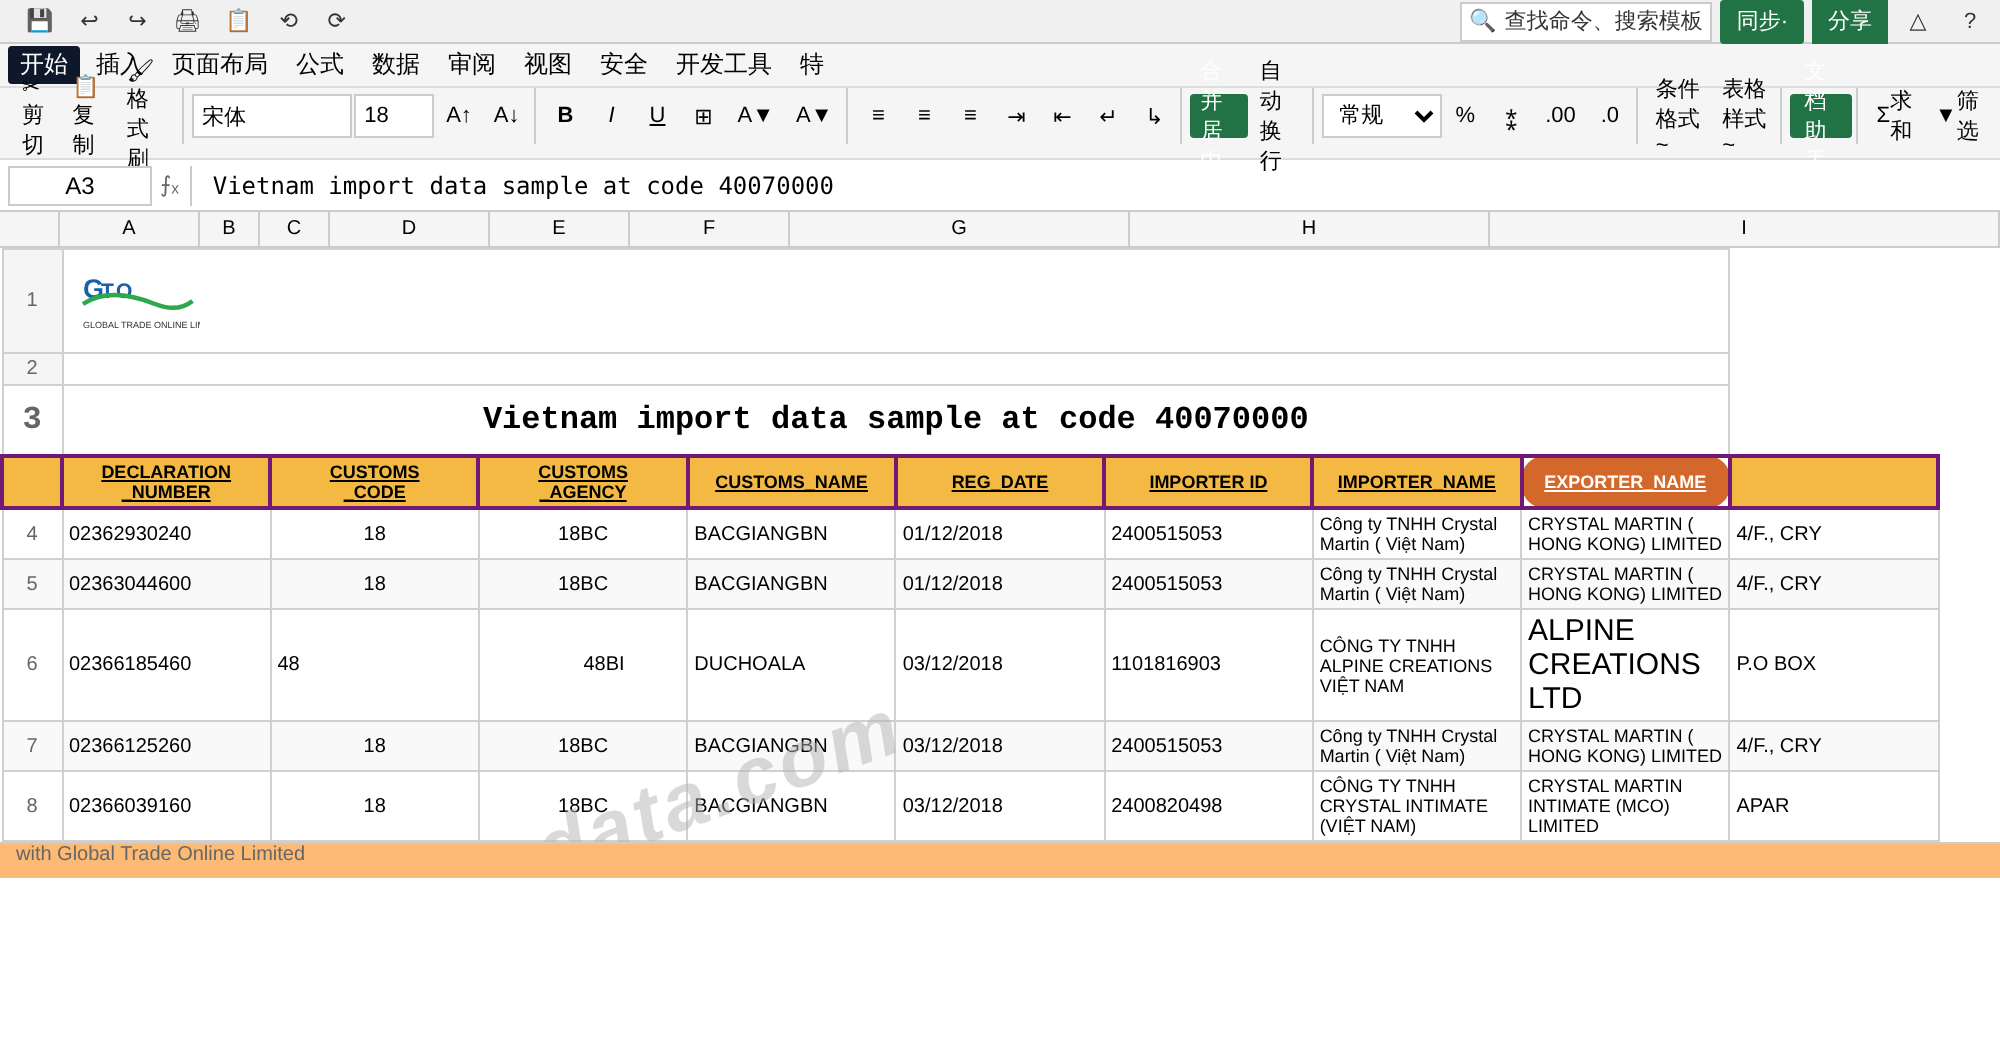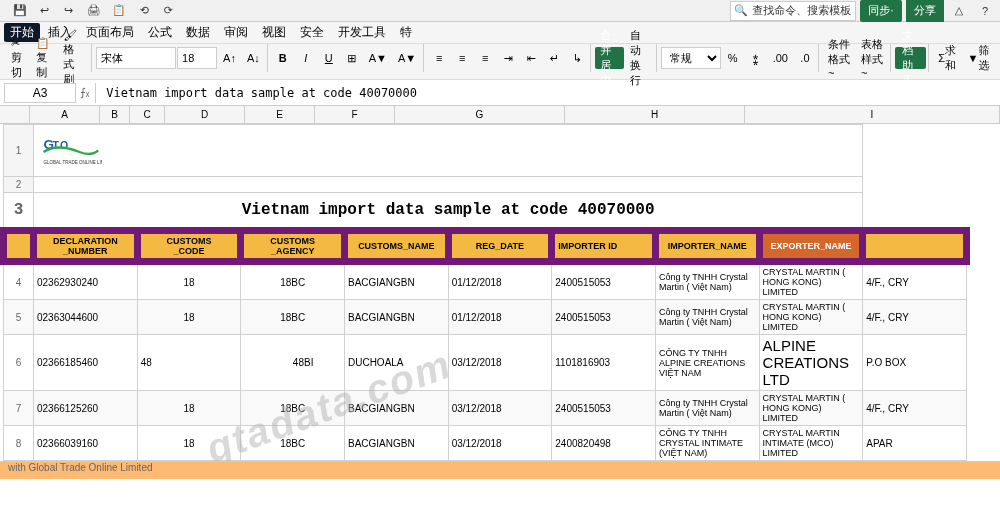--- a/index.html
+++ b/index.html
@@ -179,21 +179,22 @@
       padding: 8px 0;
     }
 
     
     .col-header-row td {
       background: #f4b942;
       font-weight: bold;
       font-size: 10px;
       text-align: center;
       vertical-align: middle;
-      border: 7px solid #701a75;
+      border: 2px solid #701a75;
+      text-decoration: underline;
     }
     .col-header-row td.col-exporter {
       background: #d4682a;
       color: white;
     }
 
     
     .data-row td {
       font-size: 10px;
       vertical-align: middle;
@@ -452,27 +453,27 @@
       </td>
       <td style="width:40px; font-size:9px; text-align:center;">
         CUSTOMS<br>_AGENCY
       </td>
       <td style="width:80px; font-size:9px; text-align:center;">
         CUSTOMS_NAME
       </td>
       <td style="width:65px; font-size:9px; text-align:center;">
         REG_DATE
       </td>
-      <td style="width:80px; font-size:9px; text-align:left;">
+      <td style="width:80px; font-size:9px; text-align:center;">
         IMPORTER ID
       </td>
       <td style="width:170px; font-size:9px; text-align:center;">
         IMPORTER_NAME
       </td>
-      <td class="col-exporter" style="width:180px; font-size:9px; text-align:center;">
+      <td class="col-exporter" style="width:180px; font-size:9px; text-align:center;border-radius:11px;">
         EXPORTER_NAME
       </td>
       <td style="font-size:9px;"></td>
     </tr>
 
     <tr class="data-row" id="row-0">
       <td class="row-num">4</td>
       <td id="decl-0">02362930240</td>
       <td style="text-align:center;" id="cc-0">18</td>
       <td style="text-align:center;" id="ca-0">18BC</td>

